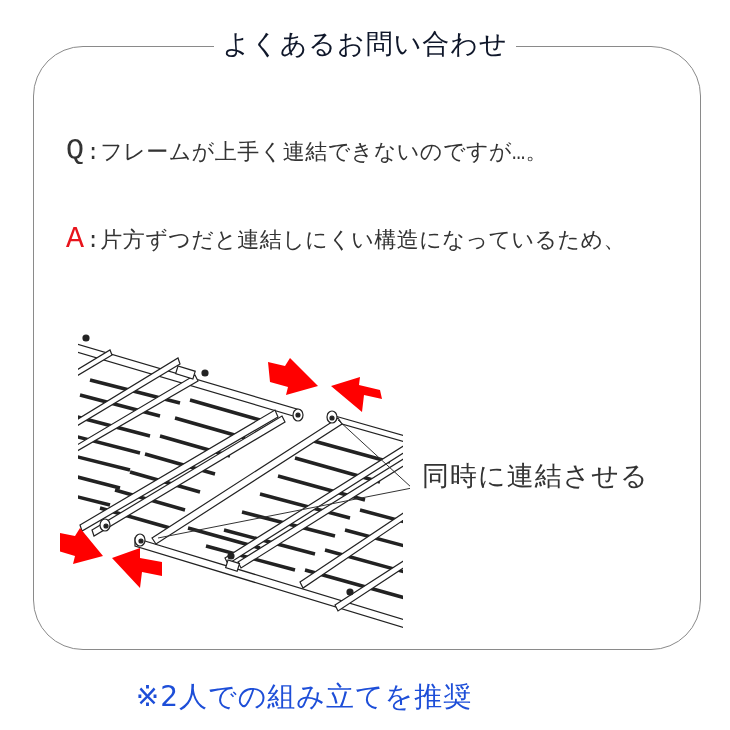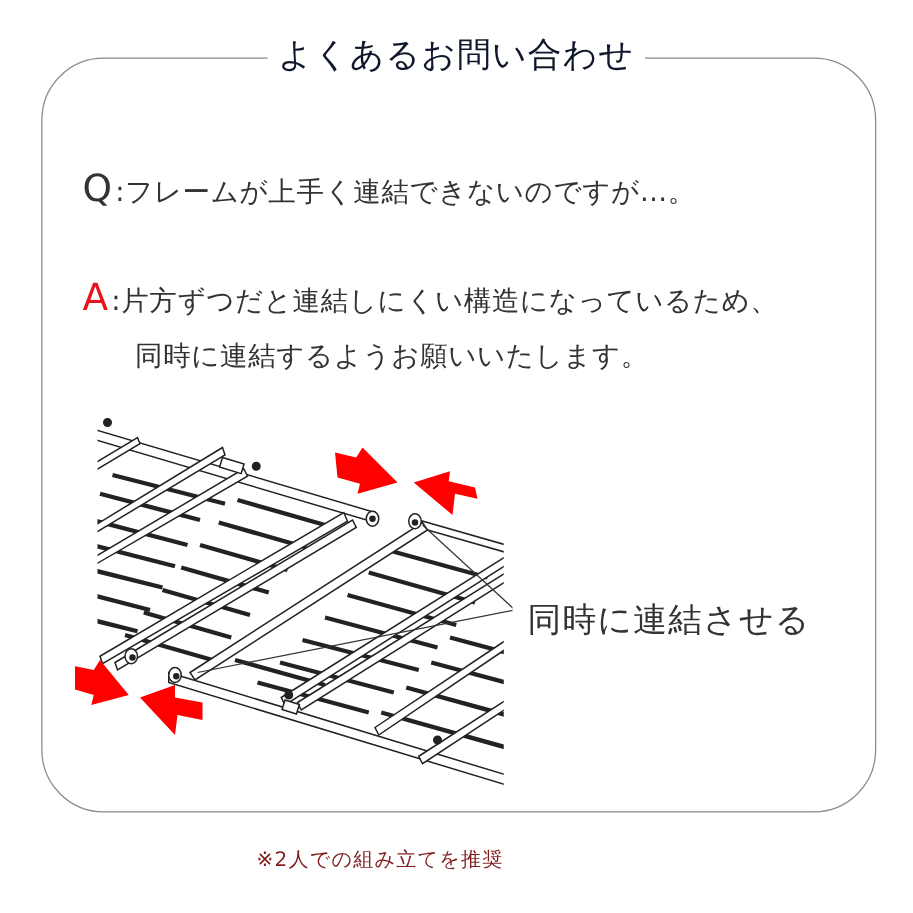--- a/index.html
+++ b/index.html
@@ -2,47 +2,46 @@
 <html><head>
   <meta charset="utf-8">
   <style>
     html, body { margin: 0; padding: 0; background: #ffffff; }
     body { width: 730px; height: 730px; position: relative; overflow: hidden;
            font-family: "DejaVu Sans", "Liberation Sans", sans-serif; color: #333333; }
     .frame { position: absolute; left: 33px; top: 46px; width: 668px; height: 604px;
              border: 1.3px solid #8a8a8a; border-radius: 50px; box-sizing: border-box; }
     .title { position: absolute; top: 26px; left: 0; width: 730px; text-align: center; }
     .title span { background: #ffffff; padding: 0 8px; font-size: 27px; letter-spacing: 1px; color: #0f172a; }
-    .qa { position: absolute; left: 66px; font-size: 22px; color: #333333; letter-spacing: 0.5px; }
+    .qa { position: absolute; left: 66px; font-size: 22px; color: #333333; letter-spacing: 0.5px; font-family: Liberation Mono, monospace; }
     .qa .mark { font-size: 30px; font-weight: normal; margin-right: 2px; }
     .q { top: 134px; }
     .q .mark { color: #333333; }
     .a { top: 217px; line-height: 44px; }
     .a .mark { color: #e8141c; }
     .a .line2 { display: block; padding-left: 42px; }
     .illus { position: absolute; left: 60px; top: 320px; width: 350px; height: 320px; }
-    .callout { position: absolute; left: 422px; top: 478px; font-size: 27px; color: #333333; letter-spacing: 1px; }
-    .footnote { position: absolute; top: 678px; left: 0; width: 608px; text-align: center; font-size: 16px; color: #7f1d1d; letter-spacing: 1px; }
+    .callout { position: absolute; left: 422px; top: 458px; font-size: 27px; color: #333333; letter-spacing: 1px; }
+    .footnote { position: absolute; top: 678px; left: 0; width: 608px; text-align: center; font-size: 28px; color: #1d4ed8; letter-spacing: 1px; }
   </style>
 </head>
 <body>
 
 <div class="frame"></div>
 
 <div class="title">
   <span>よくあるお問い合わせ</span>
 </div>
 
 <div class="qa q">
   <span class="mark">Q</span><span>:</span><span>フレームが上手く連結できないのですが…。</span>
 </div>
 
 <div class="qa a">
   <span class="mark">A</span><span>:</span><span>片方ずつだと連結しにくい構造になっているため、</span>
-  <span class="line2">同時に連結するようお願いいたします。</span>
 </div>
 
 <svg class="illus" viewBox="0 0 350 320" xmlns="http://www.w3.org/2000/svg">
   <defs>
     <clipPath id="clipL">
         <rect x="18" y="0" width="332" height="320"></rect>
       </clipPath>
     <clipPath id="clipR">
         <rect x="0" y="0" width="343" height="320"></rect>
       </clipPath>

